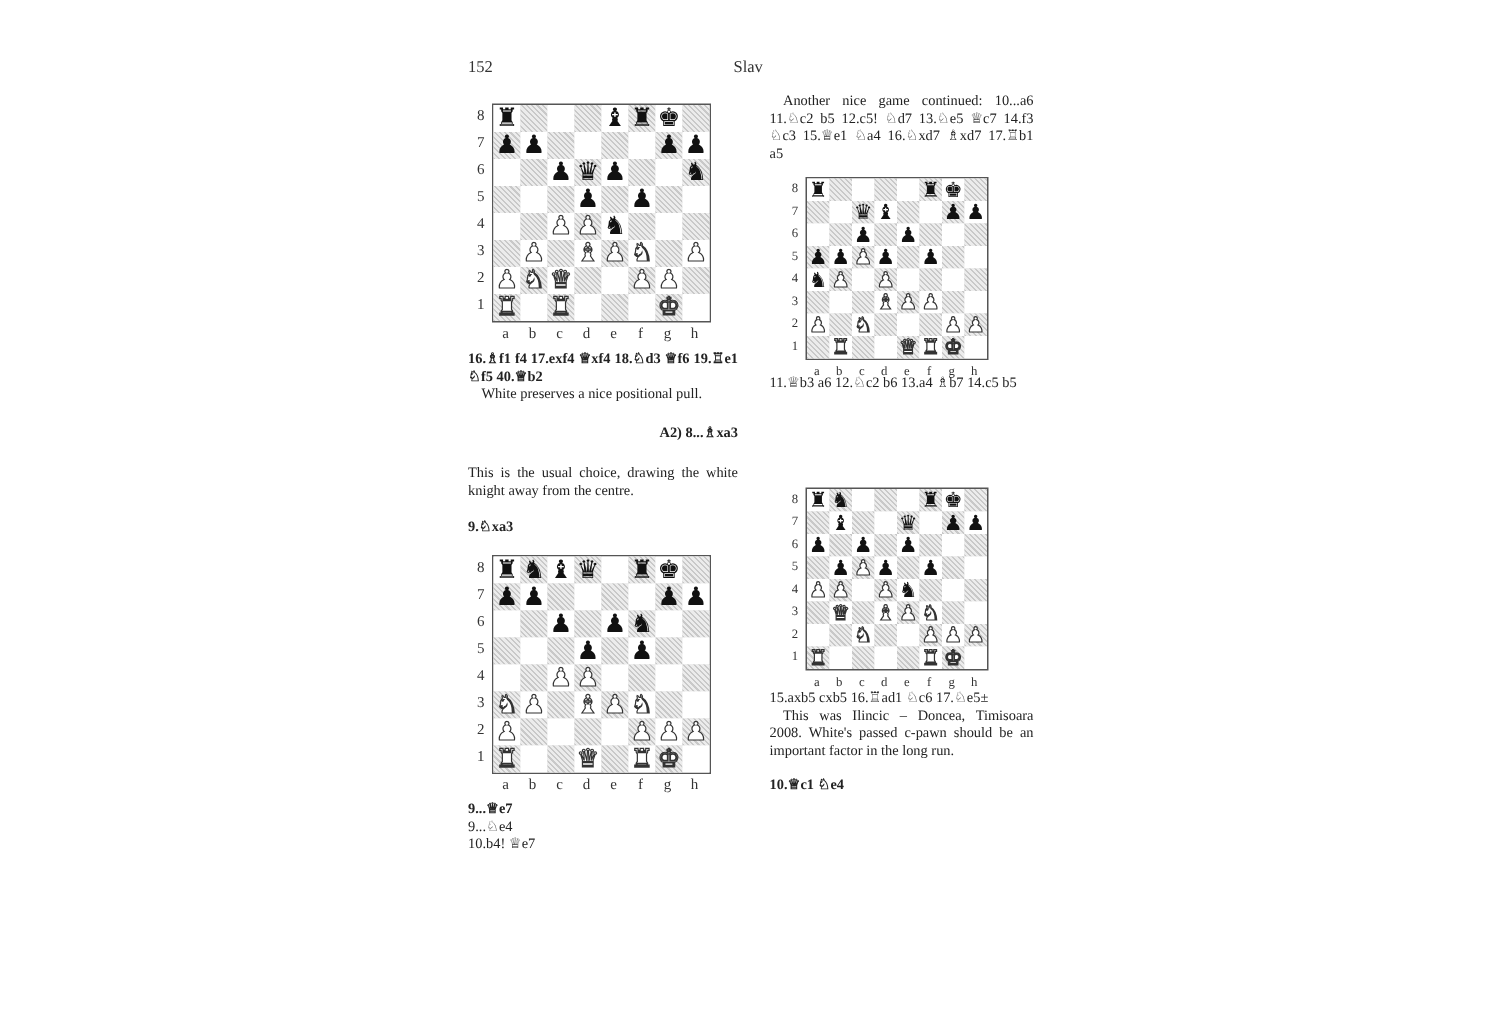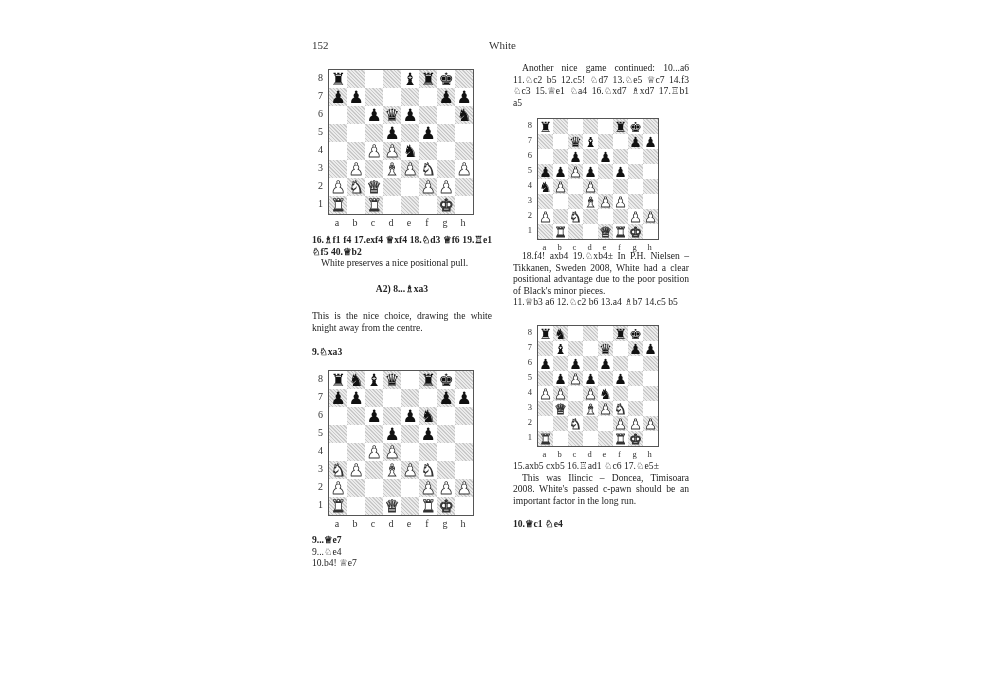--- a/index.html
+++ b/index.html
@@ -3,35 +3,35 @@
 <meta charset="utf-8">
 <style>
   html,body{margin:0;padding:0;background:#fff;}
   body{width:1000px;height:675px;position:relative;overflow:hidden;font-family:"Liberation Serif","DejaVu Serif",serif;color:#222;}
   .abs{position:absolute;}
   .hdr{font-size:11px;color:#333;}
   .col{position:absolute;font-size:9.6px;line-height:11.6px;}
   .p{margin:0;text-align:justify;}
   .ind{text-indent:9px;}
   .b{font-weight:bold;}
-  .ctr{text-align:center;}
+  .ctr{text-align:right;}
   .board{position:absolute;border:1px solid #555;box-sizing:content-box;display:grid;}
   .sq{display:flex;align-items:center;justify-content:center;line-height:1;}
   .dark{background-color:#ddd;background-image:repeating-linear-gradient(45deg,#c9c9c9 0 1px,#ececec 1px 2.5px);}
   .light{background:#fff;}
   .pc-w{color:#fff;-webkit-text-stroke:0.8px #333;}
   .pc-b{color:#111;}
   .rank{position:absolute;font-size:10px;color:#333;text-align:right;}
   .file{position:absolute;font-size:10px;color:#333;text-align:center;}
 </style>
 </head>
 <body>
 
 <div class="abs hdr" style="left:312px;top:39px;">152</div>
-<div class="abs hdr" style="left:489px;top:39px;">White</div>
+<div class="abs hdr" style="left:489px;top:39px;">Slav</div>
 
 <div id="d0">
     <div class="board" style="left: 328px; top: 69px; width: 144px; height: 144px; grid-template-columns: repeat(8, 18px); grid-template-rows: repeat(8, 18px);">
       <div class="sq light">
         <span class="pc-b" style="font-size: 17px; font-family: &quot;DejaVu Sans&quot;, sans-serif;">♜</span>
       </div>
       <div class="sq dark"></div>
       <div class="sq light"></div>
       <div class="sq dark"></div>
       <div class="sq light">
@@ -600,36 +600,35 @@
   </div>
 
 <div class="col" style="left:312px;top:234px;width:180px;">
   <p class="p b">16.♗f1 f4 17.exf4 ♕xf4 18.♘d3 ♕f6 19.♖e1 ♘f5 40.♕b2</p>
   <p class="p ind">White preserves a nice positional pull.</p>
 </div>
 <div class="col" style="left:312px;top:283px;width:180px;">
   <p class="p b ctr">A2) 8...♗xa3</p>
 </div>
 <div class="col" style="left:312px;top:310px;width:180px;">
-  <p class="p">This is the nice choice, drawing the white knight away from the centre.</p>
+  <p class="p">This is the usual choice, drawing the white knight away from the centre.</p>
 </div>
 <div class="col" style="left:312px;top:346px;width:180px;">
   <p class="p b">9.♘xa3</p>
 </div>
 <div class="col" style="left:312px;top:534px;width:182px;">
   <p class="p b">9...♕e7</p>
   <p class="p">9...♘e4</p>
   <p class="p">10.b4! ♕e7</p>
 </div>
 
 <div class="col" style="left:513px;top:62px;width:176px;">
   <p class="p ind">Another nice game continued: 10...a6 11.♘c2 b5 12.c5! ♘d7 13.♘e5 ♕c7 14.f3 ♘c3 15.♕e1 ♘a4 16.♘xd7 ♗xd7 17.♖b1 a5</p>
 </div>
 <div class="col" style="left:513px;top:250px;width:176px;">
-  <p class="p ind">18.f4! axb4 19.♘xb4± In P.H. Nielsen – Tikkanen, Sweden 2008, White had a clear positional advantage due to the poor position of Black's minor pieces.</p>
   <p class="p">11.♕b3 a6 12.♘c2 b6 13.a4 ♗b7 14.c5 b5</p>
 </div>
 <div class="col" style="left:513px;top:460px;width:176px;">
   <p class="p">15.axb5 cxb5 16.♖ad1 ♘c6 17.♘e5±</p>
   <p class="p ind">This was Ilincic – Doncea, Timisoara 2008. White's passed c-pawn should be an important factor in the long run.</p>
 </div>
 <div class="col" style="left:513px;top:518px;width:176px;">
   <p class="p b">10.♕c1 ♘e4</p>
 </div>
 

